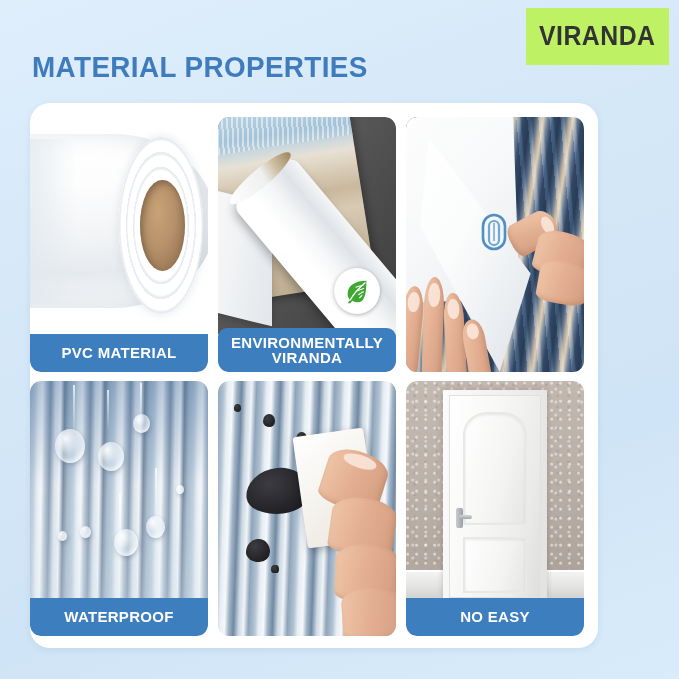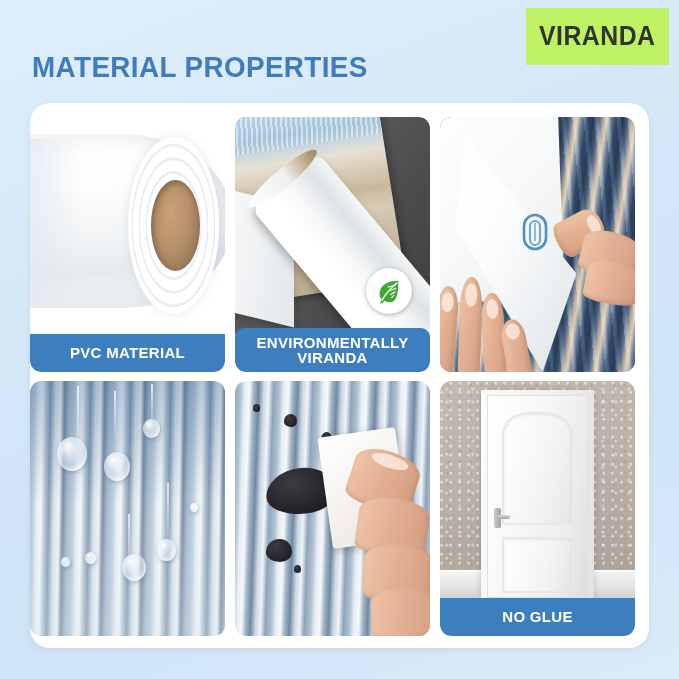--- a/index.html
+++ b/index.html
@@ -49,21 +49,21 @@
     transform: scaleX(0.96);
     transform-origin: left center;
     white-space: nowrap;
   }
 
   
   .panel {
     position: absolute;
     left: 30px;
     top: 103px;
-    width: 619px;
+    width: 568px;
     height: 545px;
     background: #ffffff;
     border-radius: 20px;
     box-shadow: 0 2px 6px rgba(120,150,180,0.16);
     padding: 14px 14px 12px 0;
   }
 
   .grid {
     width: 100%;
     height: 100%;
@@ -535,20 +535,21 @@
         <div class="streak" style="left:50%; top:52%; height:24%;"></div>
         <div class="drop" style="left:14%; top:22%; width:30px; height:34px;"></div>
         <div class="drop" style="left:38%; top:28%; width:26px; height:29px;"></div>
         <div class="drop" style="left:58%; top:15%; width:17px; height:19px;"></div>
         <div class="drop" style="left:47%; top:68%; width:24px; height:27px;"></div>
         <div class="drop" style="left:65%; top:62%; width:19px; height:22px;"></div>
         <div class="drop" style="left:16%; top:69%; width:9px;  height:10px;"></div>
         <div class="drop" style="left:28%; top:67%; width:11px; height:12px;"></div>
         <div class="drop" style="left:82%; top:48%; width:8px;  height:9px;"></div>
       </div>
+      <div class="card-label">WATERPROOF</div>
     </div>
 
     <div class="card">
       <div class="card-media">
         <div class="etc-bg-fallback"></div>
         <div class="stain" style="left:16%; top:34%; width:36%; height:18%; transform:rotate(-6deg);"></div>
         <div class="stain" style="left:16%; top:62%; width:13%; height:9%;"></div>
         <div class="stain" style="left:25%; top:13%; width:7%;  height:5%;"></div>
         <div class="stain" style="left:44%; top:20%; width:6%;  height:5%;"></div>
         <div class="stain" style="left:9%;  top:9%;  width:4%;  height:3%;"></div>
@@ -570,17 +571,17 @@
         <div class="ng-wall"></div>
         <div class="ng-skirting"></div>
         <div class="ng-frame">
           <div class="ng-door">
             <div class="ng-panel-top"></div>
             <div class="ng-panel-bot"></div>
             <div class="ng-handle"></div>
           </div>
         </div>
       </div>
-      <div class="card-label">NO GLUE</div>
+      <div class="card-label">NO EASY</div>
     </div>
 
   </div>
 </div>
 
 </body></html>

